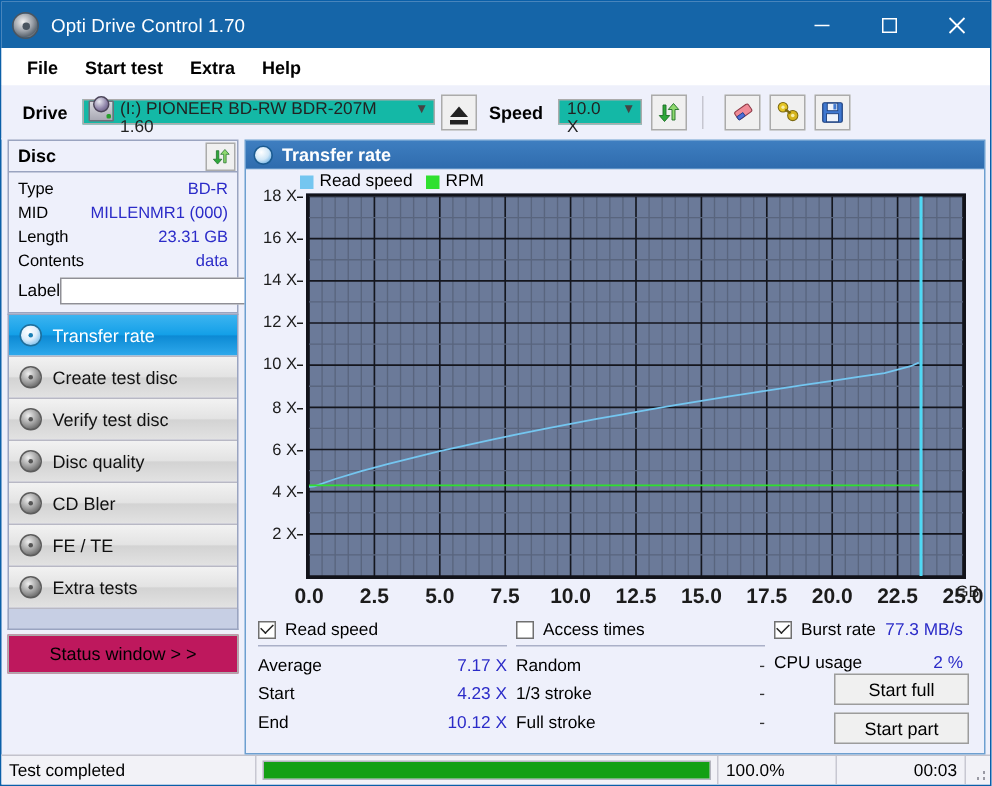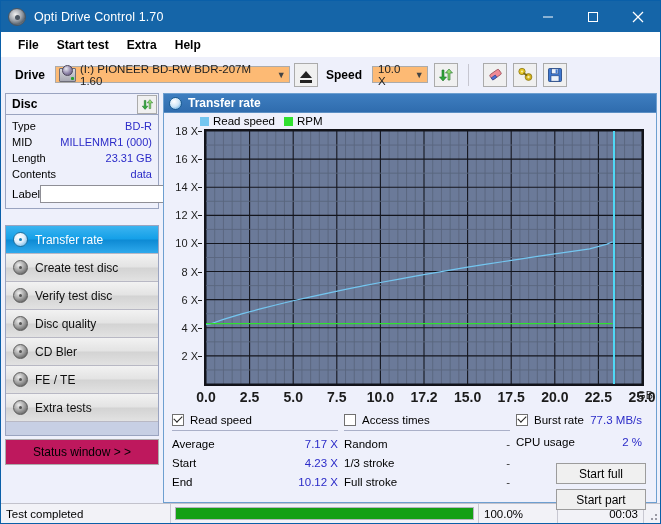--- a/index.html
+++ b/index.html
@@ -56,22 +56,22 @@
   }
   
   .toolbar {
     height:36px; background:#eef0fb;
     display:flex; align-items:center; padding:0 6px;
     flex:none;
     border-bottom:1px solid #eef0fb;
   }
   .tb-label { font-size:12px; font-weight:bold; color:#000; margin:0 10px 0 8px; }
   .combo {
-    height:17px; background:#fdba74; border:1px solid #ababab;
-    display:flex; align-items:center; font-size:11.5px; color:#222;
+    height:17px; background:#14b8a6; border:1px solid #ababab;
+    display:flex; align-items:flex-start; font-size:11.5px; color:#222;
     padding-left:3px; position:relative;
   }
   .combo.drive { width:235px; }
   .combo.speed { width:56px; padding-left:5px; }
   .combo .caret {
     margin-left:auto; width:16px; text-align:center; color:#444; font-size:9px;
   }
   .dicon {
     width:17px; height:14px; margin-right:4px; flex:none;
     background: linear-gradient(#d8d8de,#a9a9b4);
@@ -97,21 +97,21 @@
   .icon-eject::after{content:'';position:absolute;left:-6px;top:9px;width:12px;height:3px;background:#222;}
   
   .body { flex:1; display:flex; padding:0 0 0 0; position:relative; }
   
   .left {
     width:158px; flex:none; display:flex; flex-direction:column;
     padding-left:4px;
   }
   .disc-box {
     border:1px solid #9aa4c0; background:#eef0fb;
-    margin-bottom:16px;
+    margin-bottom:0;
   }
   .disc-head {
     display:flex; align-items:center; height:21px;
     border-bottom:1px solid #9aa4c0; padding-left:6px;
     background:#eef0fb;
   }
   .disc-head .t { font-weight:bold; font-size:12px; }
   .mini-btn {
     width:20px;height:19px;margin-left:auto;margin-right:1px;
     background:#f0f0f0;border:1px solid #ababab;display:flex;align-items:center;justify-content:center;
@@ -510,21 +510,21 @@
         <div class="vline" style="left: 406.526px; background: rgb(79, 216, 245);"></div>
           </div>
 
         <div class="xlabels" id="xlabels">
           <span class="xunit">GB</span>
         <span class="xlab" style="left: 2px;">0.0</span>
             <span class="xlab" style="left: 45.6px;">2.5</span>
             <span class="xlab" style="left: 89.2px;">5.0</span>
             <span class="xlab" style="left: 132.8px;">7.5</span>
             <span class="xlab" style="left: 176.4px;">10.0</span>
-            <span class="xlab" style="left: 220px;">17.2</span>
+            <span class="xlab" style="left: 220px;">12.5</span>
             <span class="xlab" style="left: 263.6px;">15.0</span>
             <span class="xlab" style="left: 307.2px;">17.5</span>
             <span class="xlab" style="left: 350.8px;">20.0</span>
             <span class="xlab" style="left: 394.4px;">22.5</span>
             <span class="xlab" style="left: 438px;">25.0</span>
           </div>
       </div>
 
       <div class="stats">
         <div class="scol c1">
@@ -570,21 +570,21 @@
         <div class="scol c3">
           <div class="shead">
             <span class="cbx on"></span>
             <span class="ht">Burst rate</span>
             <span class="hv">77.3 MB/s</span>
           </div>
           <div class="srow" style="margin-top:4px">
             <span class="k">CPU usage</span>
             <span class="v">2 %</span>
           </div>
-          <div class="btn-col" style="top:52px">
+          <div class="btn-col" style="top:38px">
             <div class="abtn">
               <span>Start full</span>
             </div>
             <div class="abtn">
               <span>Start part</span>
             </div>
           </div>
         </div>
       </div>
     </div>

